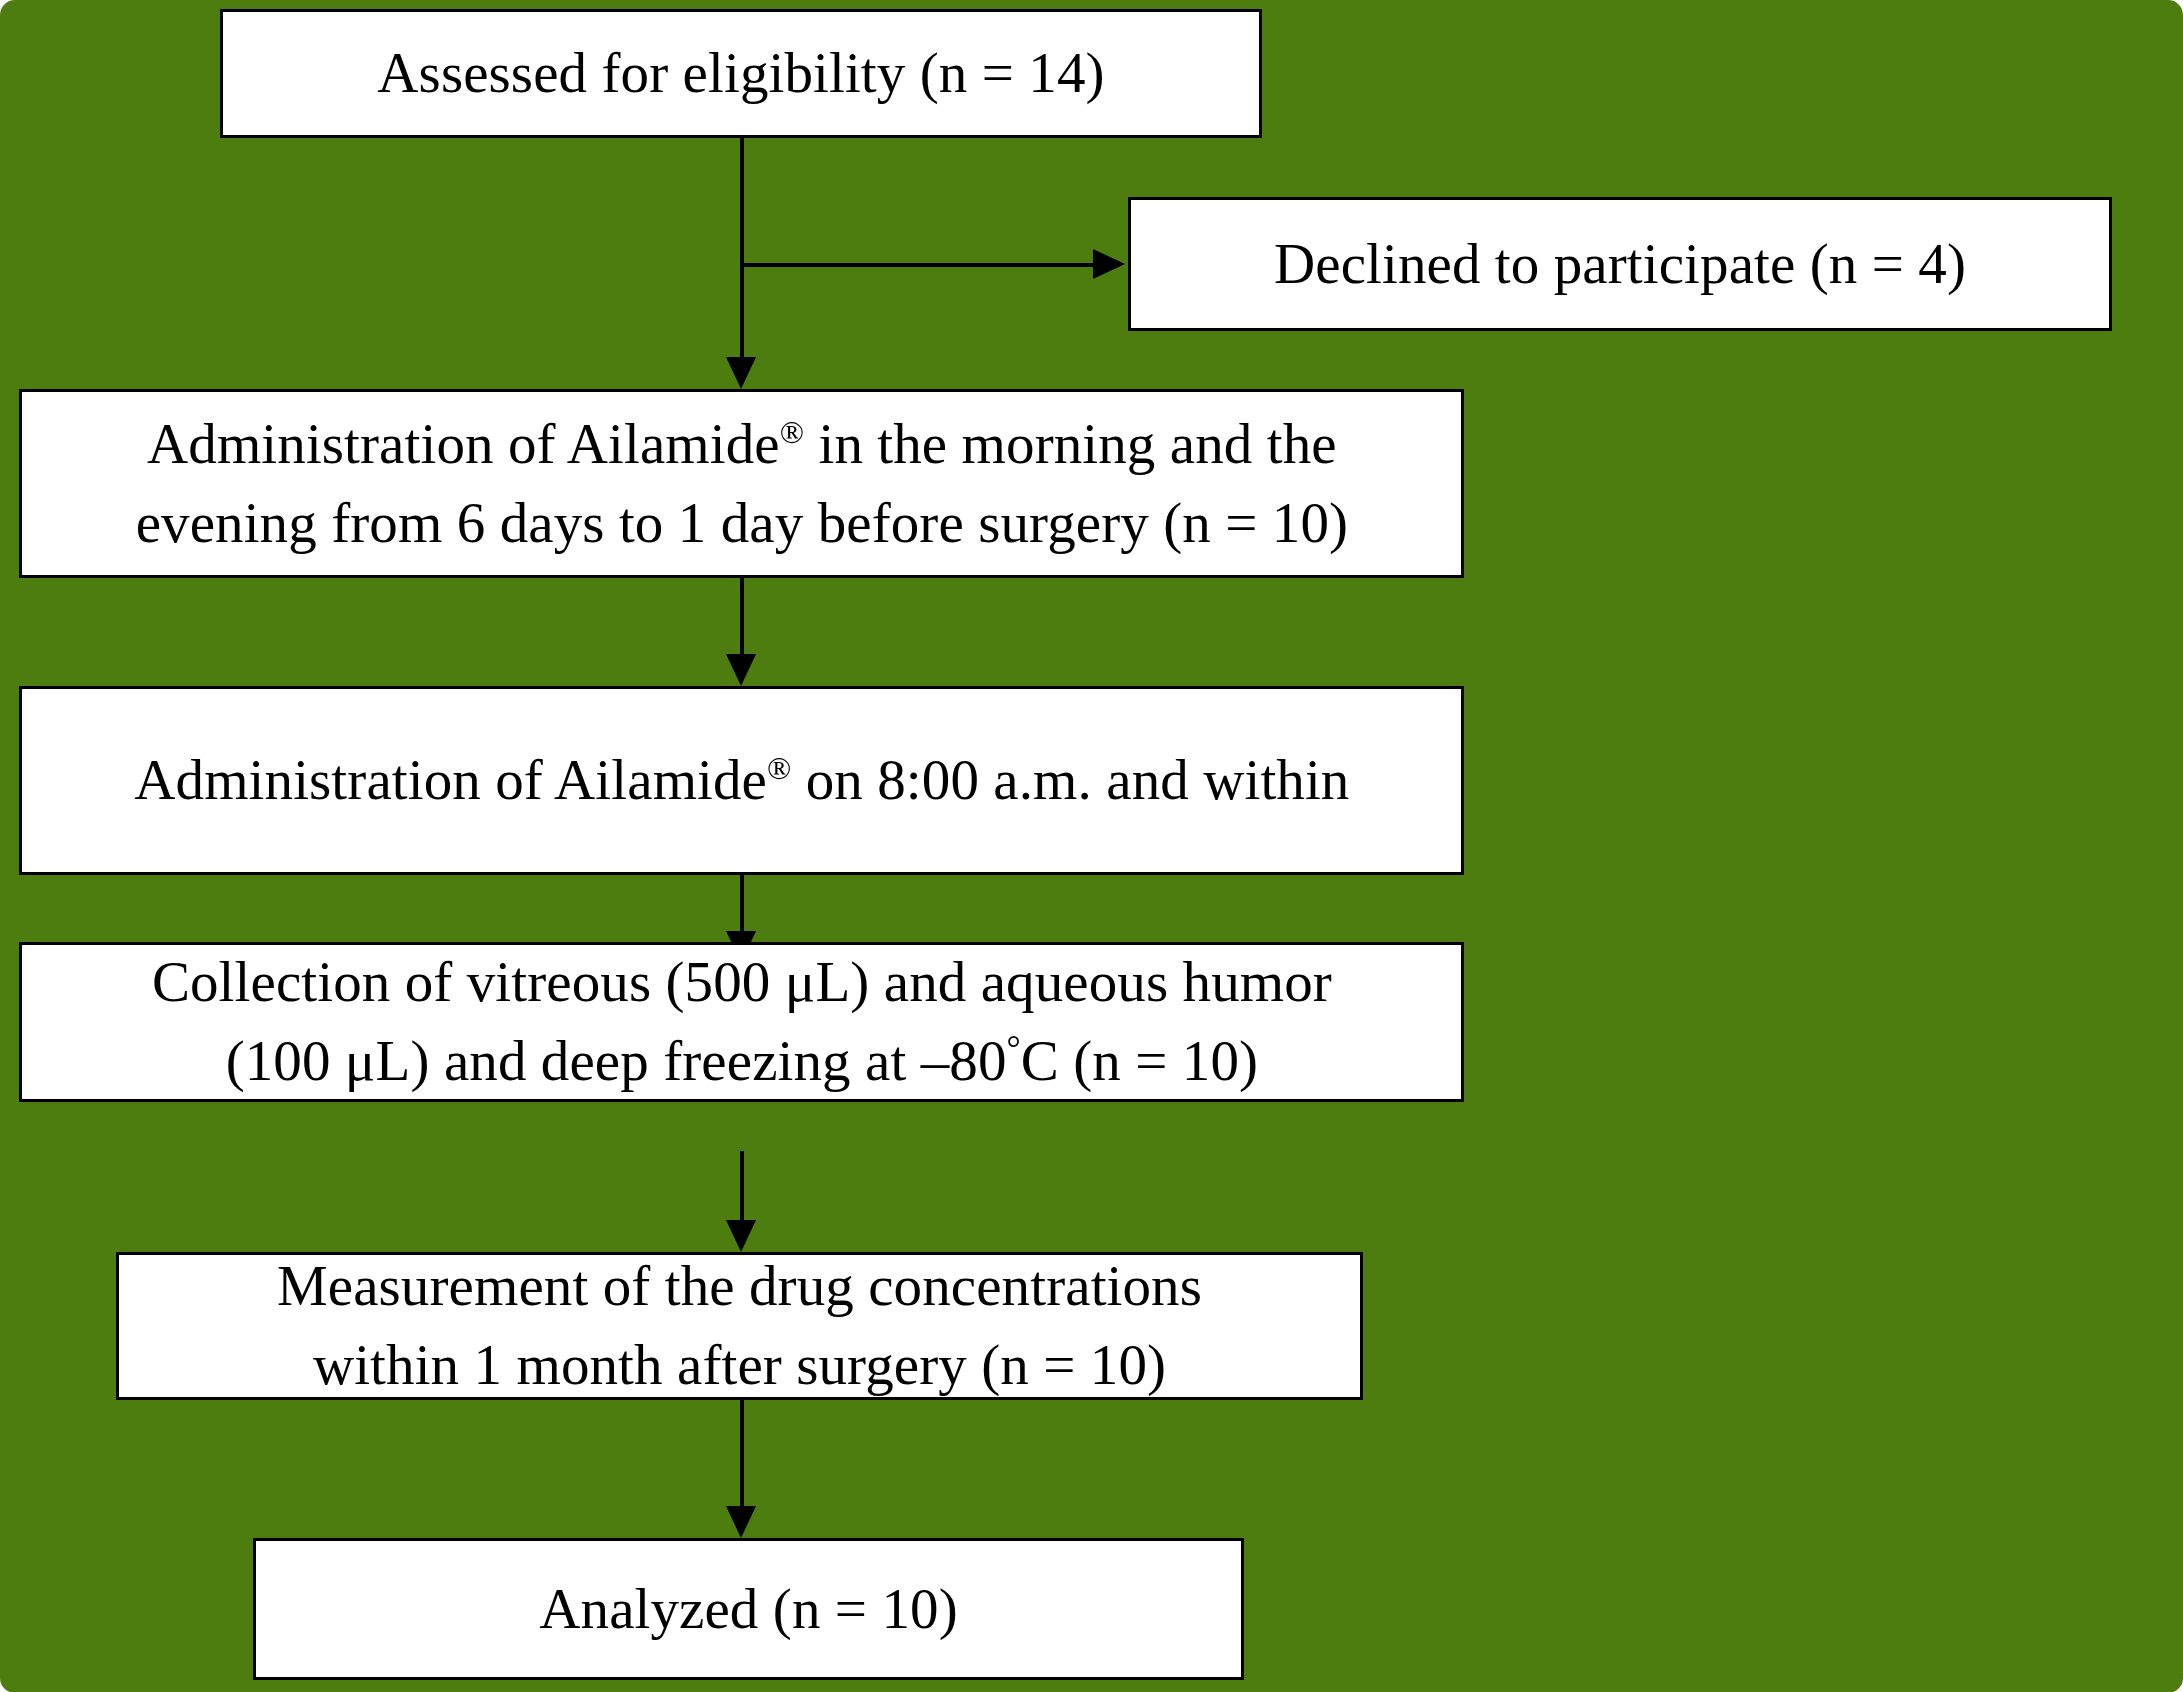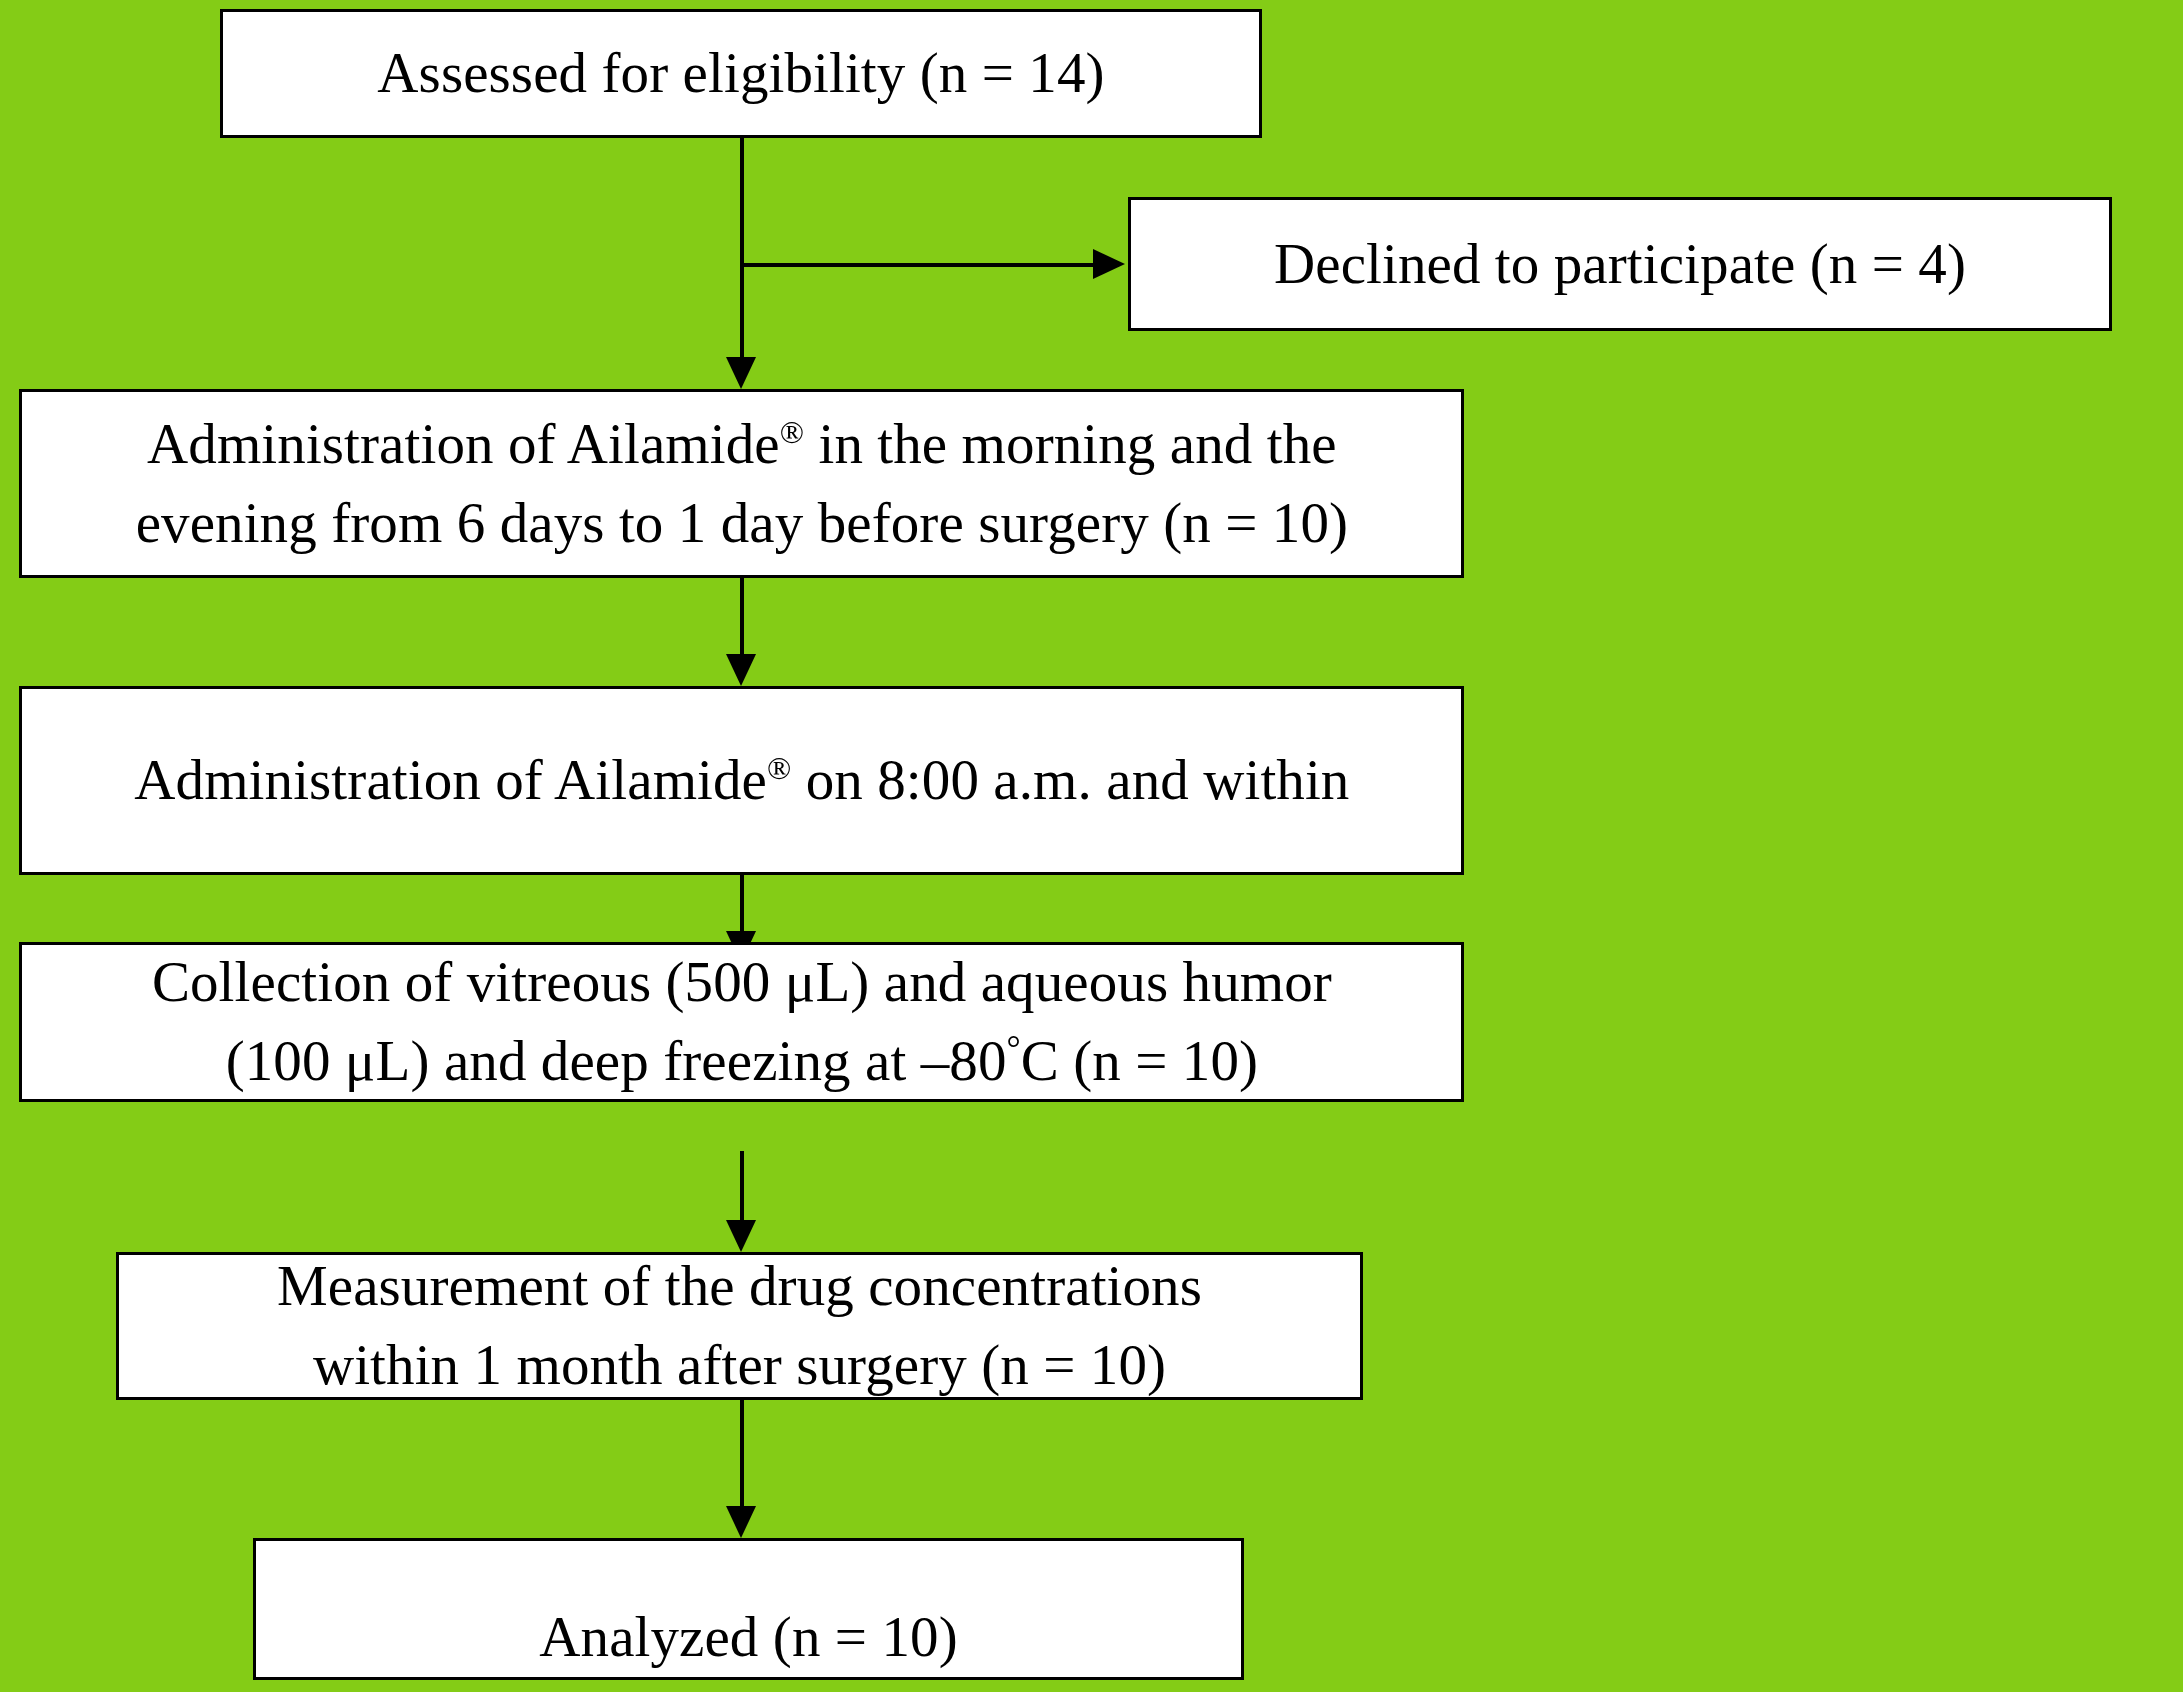--- a/index.html
+++ b/index.html
@@ -5,24 +5,25 @@
 <style>
   html, body {
     margin: 0;
     padding: 0;
     background: #ffffff;
   }
   #canvas {
     position: relative;
     width: 2183px;
     height: 1693px;
-    background: #84cc16;
+    background: #4d7c0f;
     overflow: hidden;
     font-family: "Liberation Serif", "DejaVu Serif", serif;
     color: #000000;
+    border-radius: 15px;
   }
   .node {
     position: absolute;
     box-sizing: border-box;
     border: 3.5px solid #000000;
     background: #ffffff;
     display: flex;
     align-items: center;
     justify-content: center;
     text-align: center;
@@ -36,21 +37,21 @@
     letter-spacing: 0.1px;
     white-space: pre-line;
   }
   
   #node-assessed   { left: 220px;  top: 9px;   width: 1042px; height: 129px; }
   #node-declined   { left: 1128px; top: 197px;  width: 984px; height: 134px; }
   #node-admin-pre  { left: 19.4px;   top: 389px;  width: 1445px; height: 189px; }
   #node-admin-day  { left: 19.4px;   top: 686px;  width: 1445px; height: 189px; }
   #node-collection { left: 19.4px;   top: 942px; width: 1445px; height: 160px; }
   #node-measure    { left: 116px;  top: 1252px; width: 1247px; height: 148px; }
-  #node-analyzed   { left: 253px;  top: 1538px; width: 991px; height: 142px; align-items: flex-end; }
+  #node-analyzed   { left: 253px;  top: 1538px; width: 991px; height: 142px; }
 
   
   .vline {
     position: absolute;
     width: 3.5px;
     background: #000000;
   }
   .hline {
     position: absolute;
     height: 3.5px;

